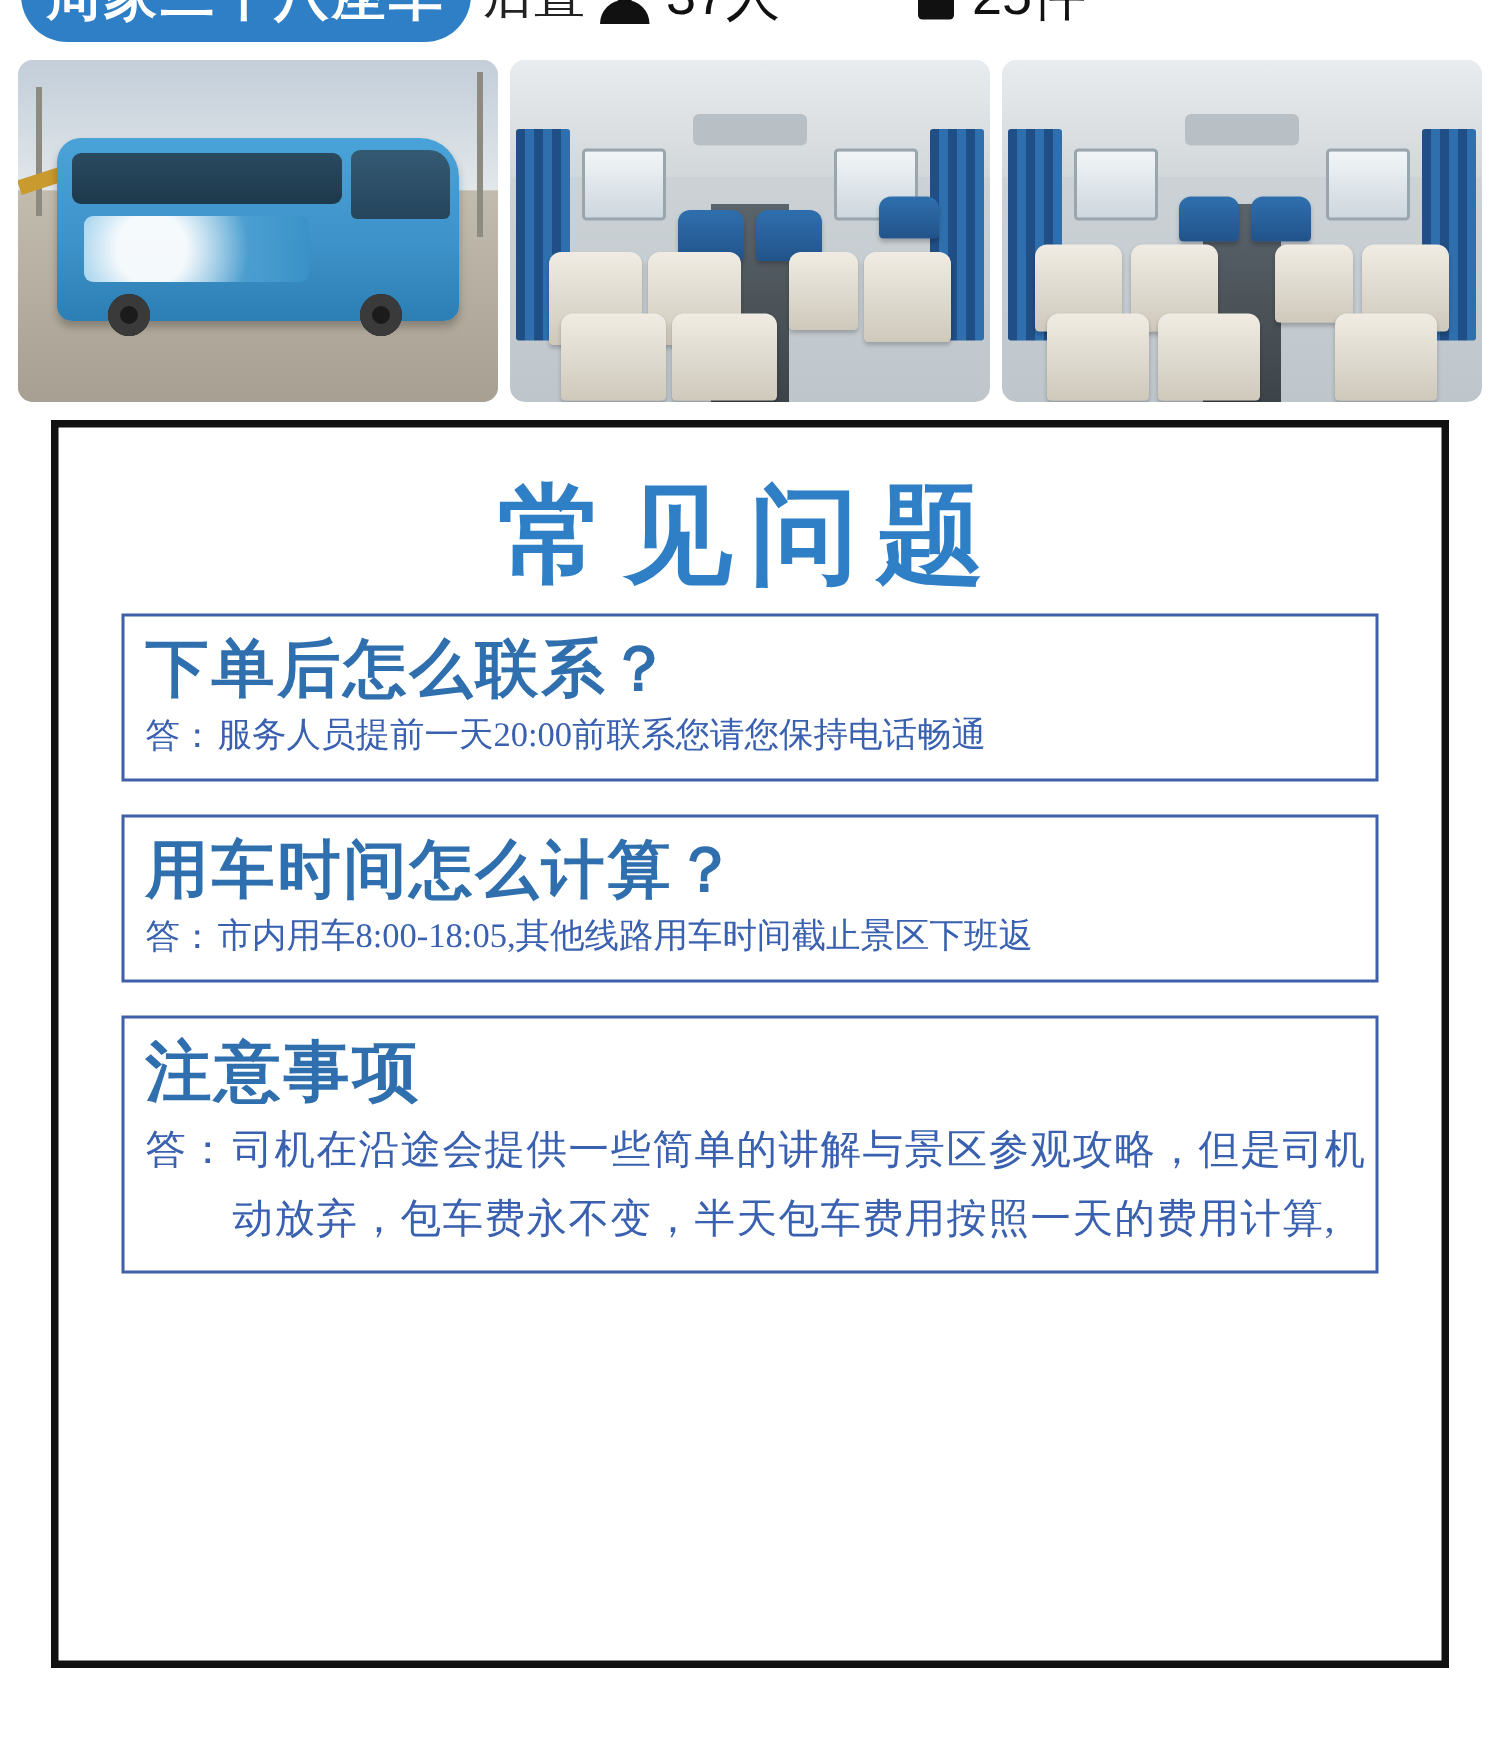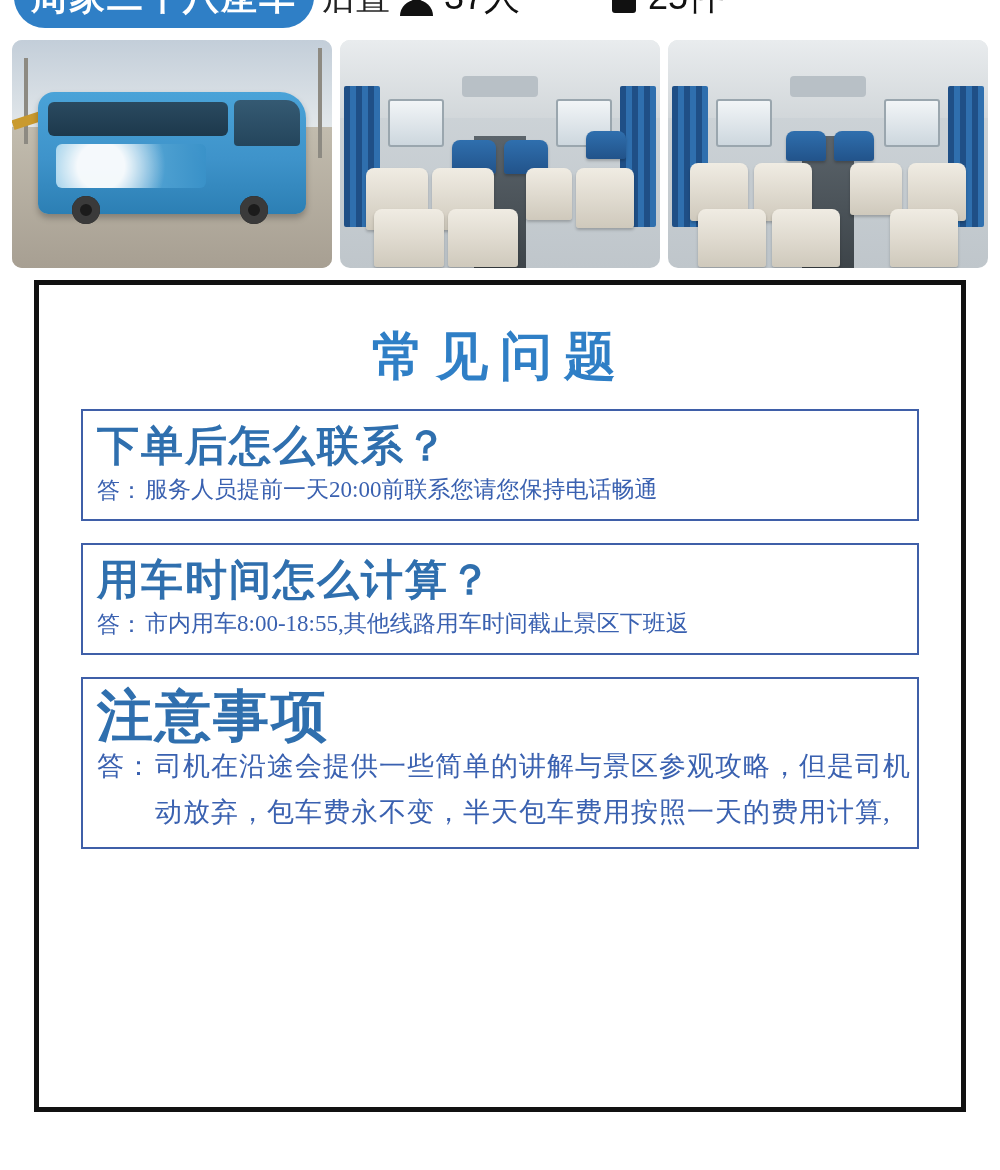--- a/index.html
+++ b/index.html
@@ -288,21 +288,21 @@
     width: 932px;
     height: 832px;
     border: 5px solid #111111;
     box-sizing: border-box;
     background: #ffffff;
   }
   .faq-title {
     margin: 28px 0 10px 0;
     text-align: center;
     color: #2f7fc6;
-    font-size: 52px;
+    font-size: 72px;
     line-height: 86px;
     letter-spacing: 12px;
     font-weight: bold;
     font-family: "DejaVu Serif", "Liberation Serif", serif;
   }
 
   .qbox {
     position: relative;
     margin: 0 42px 22px 42px;
     border: 2px solid #3f5fa8;
@@ -338,21 +338,21 @@
     font-family: Liberation Serif, serif;
   }
 
   
   .qbox-3 .a-row {
     font-size: 27px;
     line-height: 46px;
     letter-spacing: 1px;
   }
   .qbox-3 .q-title {
-    font-size: 56px;
+    font-size: 44px;
     line-height: 56px;
   }
 </style>
 </head>
 <body>
 
 <div class="header-strip">
   <div class="header-badge">周家二十八座车</div>
   <div class="header-seat">后置</div>
   <div class="header-people">
@@ -433,21 +433,21 @@
         <span class="ln">服务人员提前一天20:00前联系您请您保持电话畅通</span>
       </div>
     </div>
   </div>
 
   <div class="qbox qbox-2">
     <div class="q-title">用车时间怎么计算？</div>
     <div class="a-row">
       <div class="a-label">答：</div>
       <div class="a-text">
-        <span class="ln">市内用车8:00-18:55,其他线路用车时间截止景区下班返</span>
+        <span class="ln">市内用车8:00-18:05,其他线路用车时间截止景区下班返</span>
       </div>
     </div>
   </div>
 
   <div class="qbox qbox-3">
     <div class="q-title">注意事项</div>
     <div class="a-row">
       <div class="a-label">答：</div>
       <div class="a-text">
         <span class="ln">司机在沿途会提供一些简单的讲解与景区参观攻略，但是司机</span>

